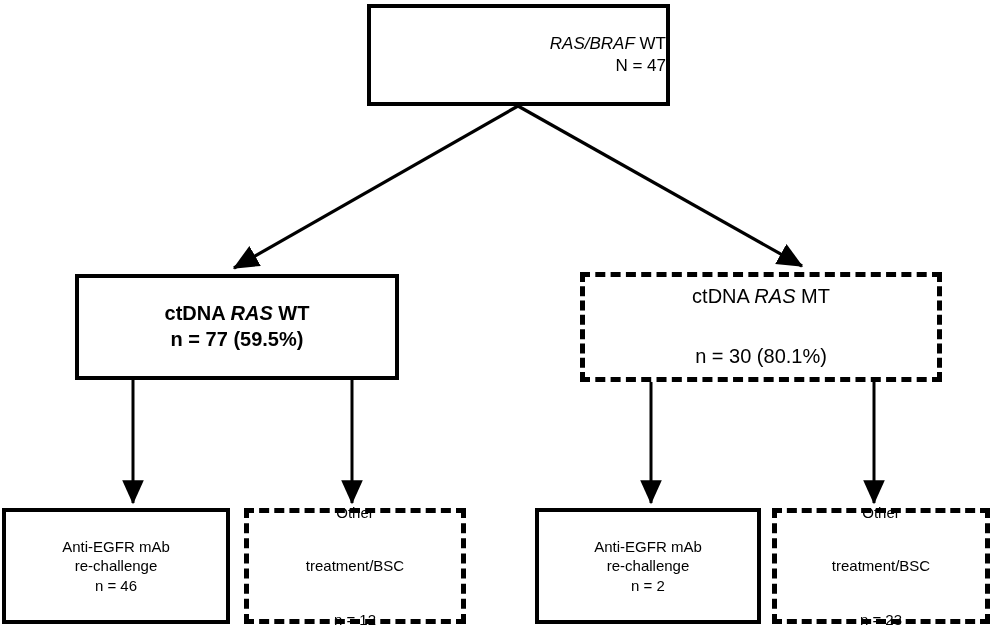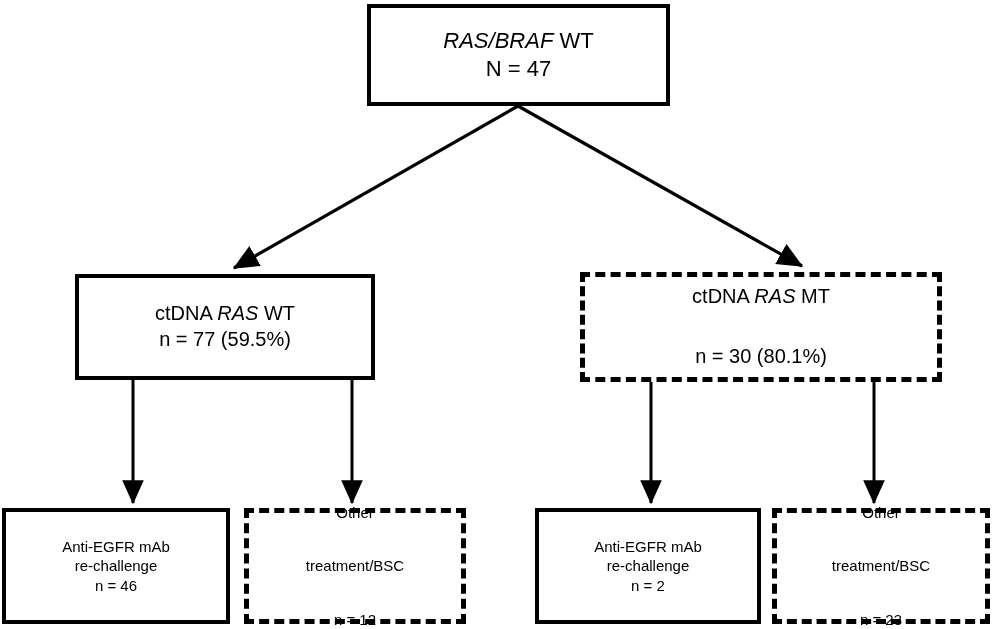--- a/index.html
+++ b/index.html
@@ -35,21 +35,21 @@
     border: 5px dashed #000000;
     gap: 34px;
   }
   .node .line {
     display: block;
     white-space: nowrap;
   }
   .node .line i {
     font-style: italic;
   }
-  .fs-root { font-size: 22px; }
+  .fs-root { font-size: 17px; align-items: flex-end; }
   .fs-mid  { font-size: 20px; }
   .fs-leaf { font-size: 15px; }
 
   #edges {
     position: absolute;
     left: 0;
     top: 0;
     width: 992px;
     height: 629px;
     z-index: 1;
@@ -78,21 +78,21 @@
     <line x1="874" y1="381" x2="874" y2="503" stroke="#000000" stroke-width="3" marker-end="url(#arrowhead)"></line>
   </svg>
 
   <div class="node solid fs-root" style="left:367px; top:4px; width:303px; height:102px;">
     <span class="line">
       <i>RAS/BRAF</i><span> WT</span>
     </span>
     <span class="line">N = 47</span>
   </div>
 
-  <div class="node solid fs-mid" style="left:75px; top:274px; width:300px; height:106px;">
+  <div class="node solid fs-mid" style="left:75px; top:274px; width:324px; height:106px;font-weight:bold;">
     <span class="line">
       <span>ctDNA </span><i>RAS</i><span> WT</span>
     </span>
     <span class="line">n = 77 (59.5%)</span>
   </div>
 
   <div class="node dashed fs-mid" style="left:580px; top:272px; width:362px; height:110px;">
     <span class="line">
       <span>ctDNA </span><i>RAS</i><span> MT</span>
     </span>

